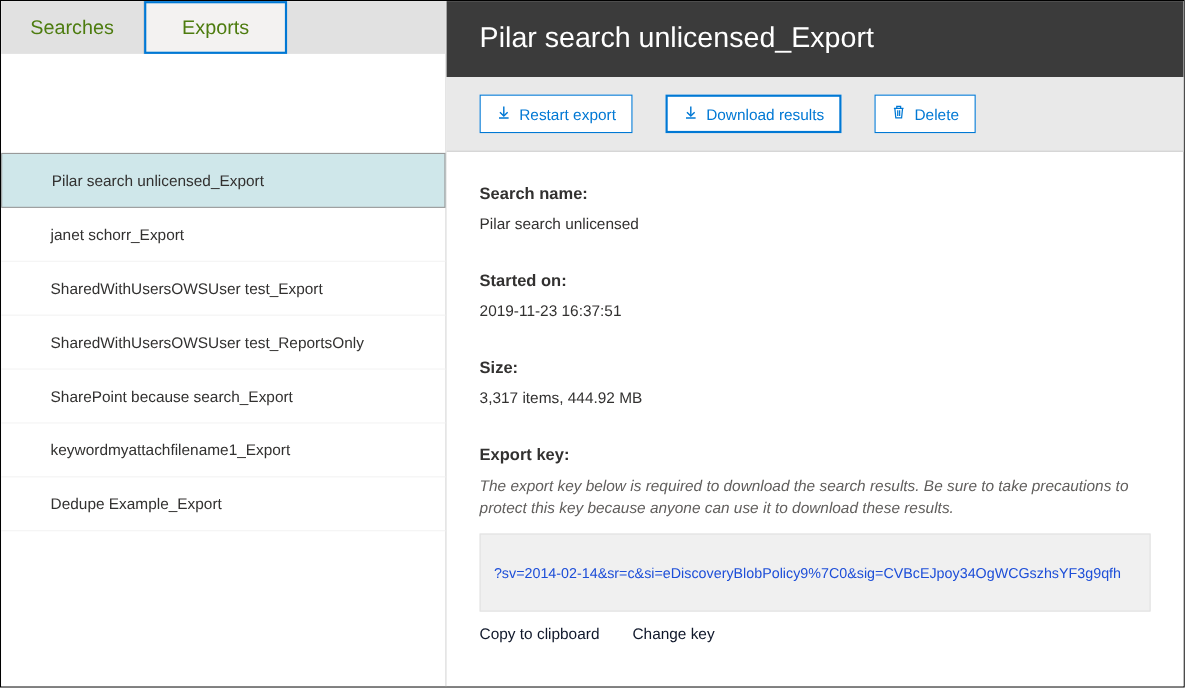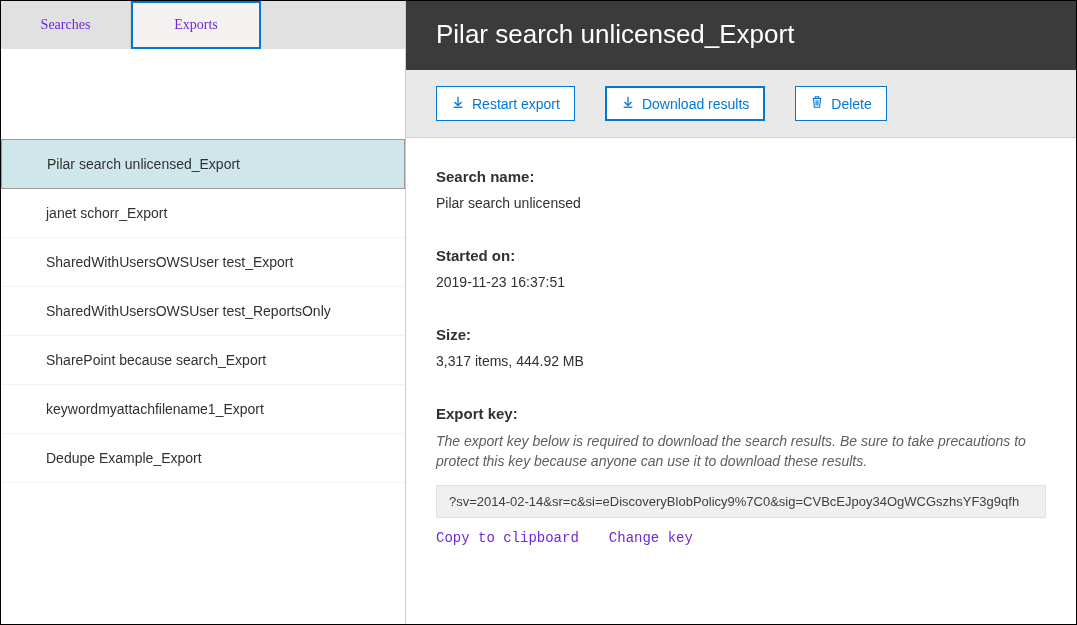--- a/index.html
+++ b/index.html
@@ -25,25 +25,24 @@
     .tabs {
       display: flex;
       background: #e1e1e1;
       height: 48px;
     }
     .tab {
       flex: 0 0 130px;
       display: flex;
       align-items: center;
       justify-content: center;
-      font-size: 14px;
-      color: #6d28d9;
+      font-size: 18px;
+      color: #4d7c0f;
       cursor: pointer;
       border-right: 1px solid #d0d0d0;
-      font-family: Liberation Serif, serif;
     }
     .tab.active {
       background: #f3f2f1;
       border: 2px solid #0078d4;
       font-weight: 400;
     }
     .spacer-below-tabs {
       height: 90px;
     }
     .column-header {
@@ -124,37 +123,36 @@
     .help-text {
       font-size: 14px;
       color: #605e5c;
       margin-bottom: 14px;
       line-height: 1.4;
       font-style: italic;
     }
     .key-box {
       background: #f0f0f0;
       border: 1px solid #e2e2e2;
-      padding: 8px 12px;
+      padding: 27px 12px;
       font-size: 13px;
-      color: #404040;
+      color: #1d4ed8;
       white-space: nowrap;
       overflow: hidden;
       text-overflow: ellipsis;
       margin-bottom: 12px;
     }
     .link-row {
       display: flex;
       gap: 30px;
     }
     .link {
-      color: #6d28d9;
-      font-size: 14px;
-      cursor: pointer;
-      font-family: Liberation Mono, monospace;
+      color: #0f172a;
+      font-size: 14px;
+      cursor: pointer;
     }
   </style>
 </head>
 <body>
 
 <div class="left-pane">
   <div class="tabs">
     <div class="tab">
       <span>Searches</span>
     </div>

